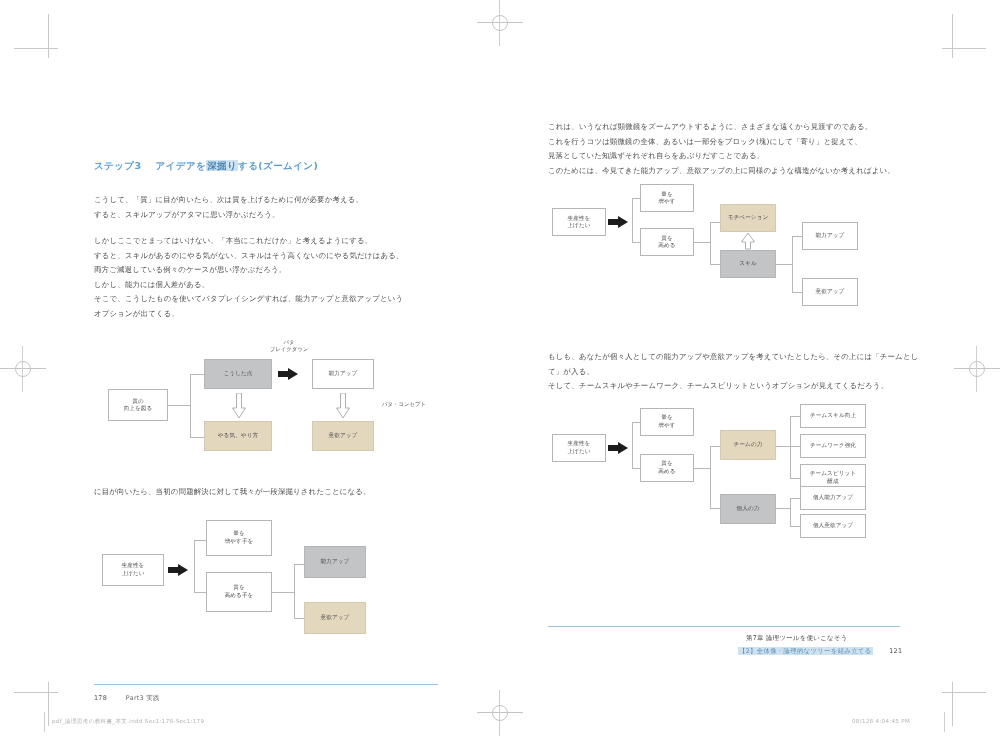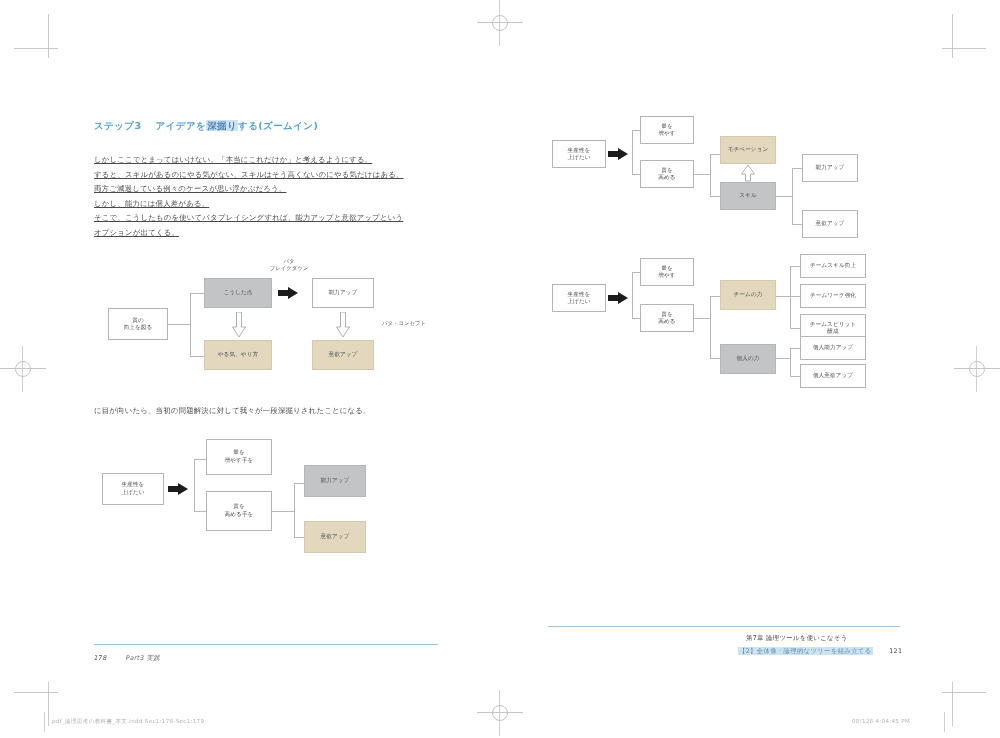--- a/index.html
+++ b/index.html
@@ -18,21 +18,21 @@
   .cm-h{height:1px;width:44px;}
   .cm-v{width:1px;height:44px;}
 
   .regmark{position:absolute;width:46px;height:46px;}
   .regmark .ring{position:absolute;left:15px;top:15px;width:14px;height:14px;border:1px solid #c4c4c4;border-radius:50%;}
   .regmark .hl{position:absolute;left:0;top:22px;width:46px;height:1px;background:#c4c4c4;}
   .regmark .vl{position:absolute;top:0;left:22px;height:46px;width:1px;background:#cfcfcf;}
 
   
   .col{position:absolute;top:120px;width:372px;}
-  .col-left{left:94px;}
+  .col-left{left:94px;margin-top:40px;}
   .col-right{left:548px;}
 
   .sec-title{
     font-size:9.5px;color:#5b9fd4;letter-spacing:.4px;
     margin:0 0 20px 0;font-weight:600;white-space:nowrap;
   }
   .sec-title .num{margin-right:14px;}
   .sec-title .hl{background:#cfe2f0;color:#4a86b8;padding:0 1px;}
 
   p.body{
@@ -121,21 +121,23 @@
       <div class="vl"></div>
       <div class="ring"></div>
   </div>
 
   <div class="col col-left">
 
     <div class="sec-title">
       <span class="num">ステップ3</span><span>アイデアを</span><span class="hl">深掘り</span><span>する(ズームイン)</span>
     </div>
 
-    <p class="body" style="white-space:pre-line;margin-bottom:18px;text-decoration:underline;">しかしここでとまってはいけない。「本当にこれだけか」と考えるようにする。
+    <p class="body" style="white-space:pre-line;">こうして、「質」に目が向いたら、次は質を上げるために何が必要か考える。
+すると、スキルアップがアタマに思い浮かぶだろう。</p>
+    <p class="body" style="white-space:pre-line;margin-bottom:18px;">しかしここでとまってはいけない。「本当にこれだけか」と考えるようにする。
 すると、スキルがあるのにやる気がない、スキルはそう高くないのにやる気だけはある、
 両方ご減退している例々のケースが思い浮かぶだろう。
 しかし、能力には個人差がある。
 そこで、こうしたものを使いてパタプレイシングすれば、能力アップと意欲アップという
 オプションが出てくる。</p>
 
     <div class="diagram" style="height:120px;">
       <div class="lbl" style="left:160px;top:0px;width:70px;white-space:pre-line;">パタ
 ブレイクダウン</div>
 
@@ -193,30 +195,34 @@
       <div class="ln h" style="left:178px;top:74px;width:22px;"></div>
       <div class="ln v" style="left:200px;top:46px;height:54px;"></div>
       <div class="ln h" style="left:200px;top:46px;width:10px;"></div>
       <div class="ln h" style="left:200px;top:100px;width:10px;"></div>
 
       <div class="bx gray" style="left:210px;top:28px;width:62px;height:32px;white-space:pre-line;">能力アップ</div>
       <div class="bx beige" style="left:210px;top:84px;width:62px;height:32px;white-space:pre-line;">意欲アップ</div>
     </div>
 
     <div class="rule" style="left:0;top:524px;width:344px;"></div>
-    <div class="foot" style="left:0;top:534px;font-style:italic;">
+    <div class="foot" style="left:0;top:534px;">
       <span class="pg">178</span>
       <span style="display:inline-block;width:14px;"></span>
       <span>Part3 実践</span>
     </div>
   </div>
 
   <div class="col col-right">
 
 
+    <p class="body" style="white-space:pre-line;margin-bottom:18px;">これは、いうなれば顕微鏡をズームアウトするように、さまざまな遠くから見渡すのである。
+これを行うコツは顕微鏡の全体、あるいは一部分をブロック(塊)にして「寄り」と捉えて、
+見落としていた知識ずそれぞれ自らをあぶりだすことである。
+このためには、今見てきた能力アップ、意欲アップの上に同様のような構造がないか考えればよい。</p>
 
     <div class="diagram" style="height:120px;">
       <div class="bx" style="left:4px;top:12px;width:54px;height:28px;white-space:pre-line;">生産性を
 上げたい</div>
 
       <div class="arw" style="left:60px;top:20px;">
         <div class="shaft"></div>
           <div class="head"></div>
       </div>
 
@@ -245,20 +251,22 @@
 
       <div class="ln h" style="left:228px;top:68px;width:16px;"></div>
       <div class="ln v" style="left:244px;top:40px;height:56px;"></div>
       <div class="ln h" style="left:244px;top:40px;width:10px;"></div>
       <div class="ln h" style="left:244px;top:96px;width:10px;"></div>
 
       <div class="bx" style="left:254px;top:26px;width:56px;height:28px;white-space:pre-line;">能力アップ</div>
       <div class="bx" style="left:254px;top:82px;width:56px;height:28px;white-space:pre-line;">意欲アップ</div>
     </div>
 
+    <p class="body" style="margin-top:34px;margin-bottom:18px;white-space:pre-line;">もしも、あなたが個々人としての能力アップや意欲アップを考えていたとしたら、その上には「チームとして」が入る。
+そして、チームスキルやチームワーク、チームスピリットというオプションが見えてくるだろう。</p>
 
     <div class="diagram" style="height:128px;">
       <div class="bx" style="left:4px;top:22px;width:54px;height:28px;white-space:pre-line;">生産性を
 上げたい</div>
 
       <div class="arw" style="left:60px;top:30px;">
         <div class="shaft"></div>
           <div class="head"></div>
       </div>
 

